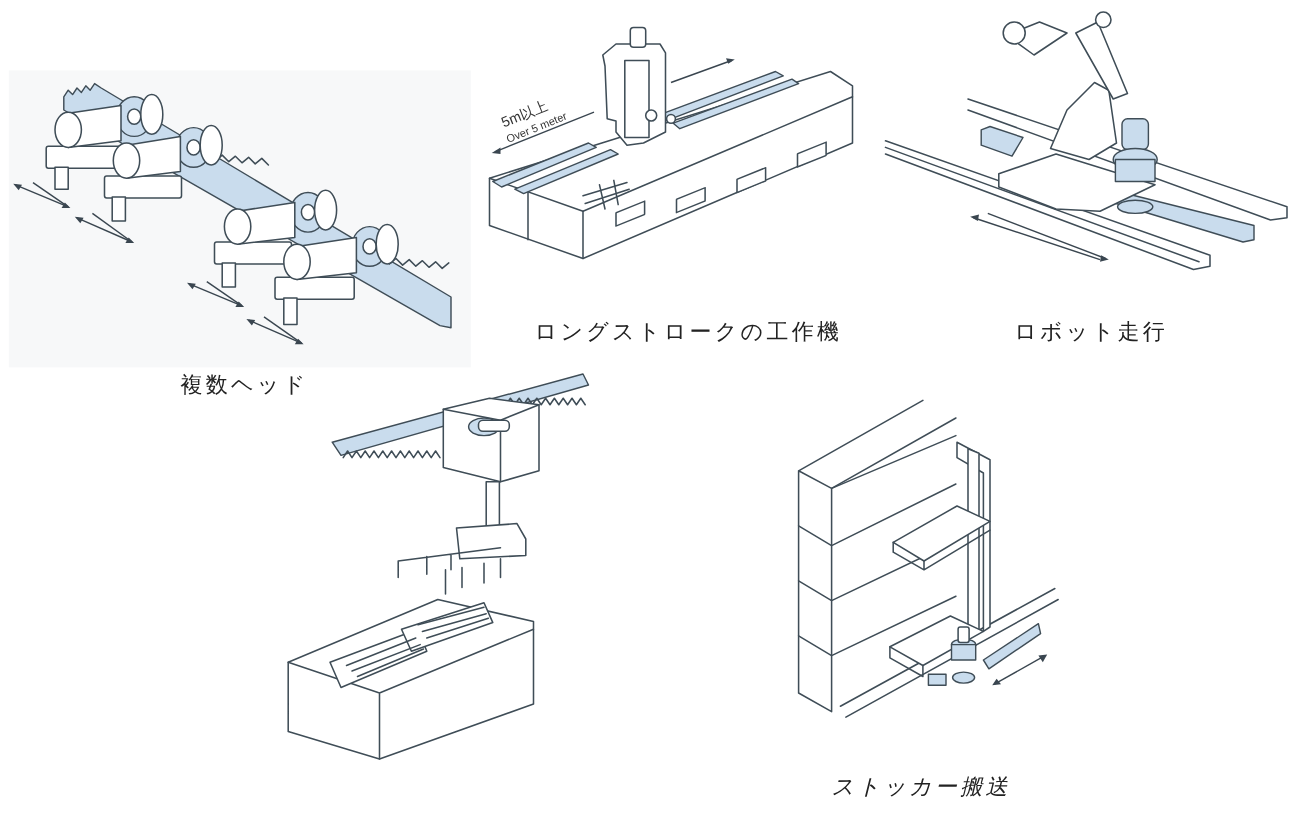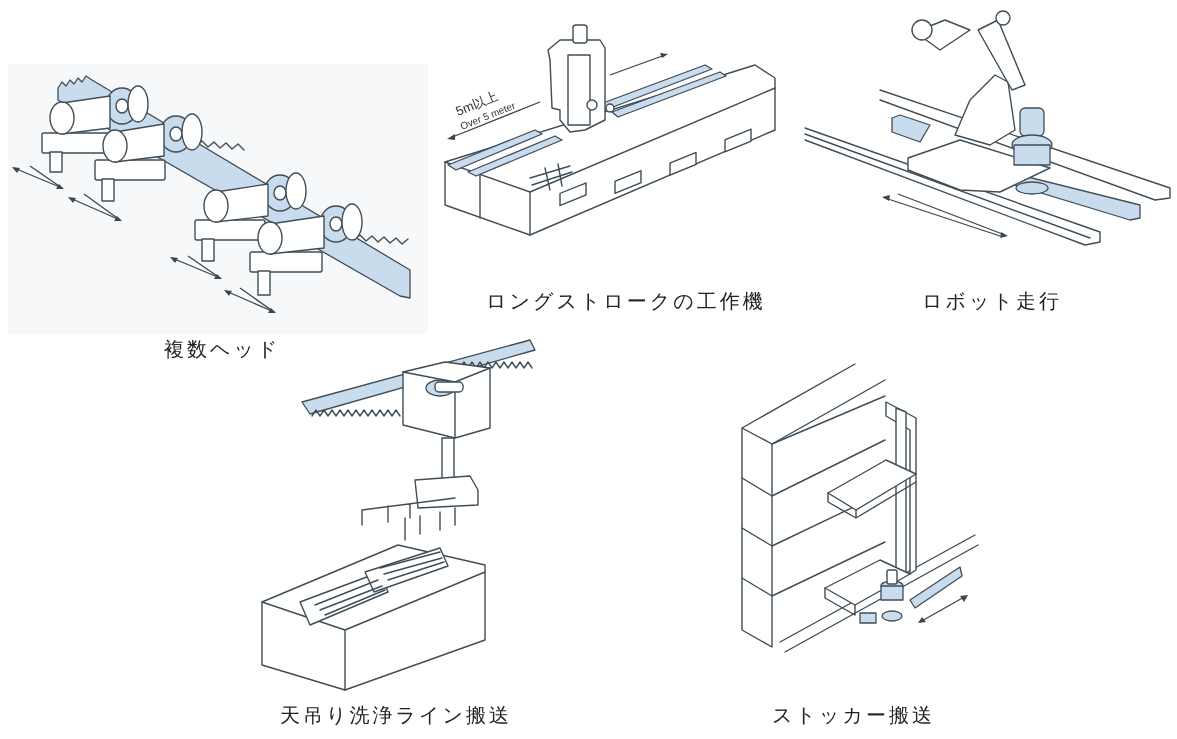--- a/index.html
+++ b/index.html
@@ -170,24 +170,23 @@
 
     <path class="ln" d="M165 140 L220 136 L228 150 L228 165 L168 168 Z"></path>
     <path class="ln-n" d="M112 170 L112 185 M112 170 L205 158 M138 166 L138 182 M160 164 L160 178 M155 178 L155 200 M170 176 L170 194 M190 172 L190 190 M205 168 L205 185"></path>
 
     <path class="ln" d="M12 262 L148 205 L235 225 L235 300 L95 350 L12 325 Z"></path>
     <path class="ln-n" d="M12 262 L95 290 L235 232 M95 290 L95 350"></path>
     <path class="ln" d="M50 262 L130 232 L138 252 L60 285 Z"></path>
     <path class="ln" d="M115 232 L190 208 L198 226 L124 252 Z"></path>
     <path class="ln-n" d="M65 265 L128 240 M70 270 L132 246 M75 275 L135 250 M130 228 L190 212 M134 234 L192 218 M138 240 L194 222"></path>
   </svg>
-  <div class="caption" style="left:30px;top:362px;">天吊り洗浄ライン搬送</div>
-</div>
-
-<div class="panel" style="left:720px;top:360px;width:300px;height:379px;">
+</div>
+
+<div class="panel" style="left:704px;top:360px;width:300px;height:379px;font-style:italic;">
   <svg width="300" height="379">
 
     <path class="ln-n" d="M22 68 L135 4 M52 84 L165 20 M22 68 L52 84 L52 287 L22 270 Z"></path>
     <path class="ln-n" d="M52 84 L165 36"></path>
     <path class="ln-n" d="M22 118 L52 136 L165 80 M22 168 L52 186 L165 132 M22 218 L52 236 L165 182"></path>
     <path class="ln-n" d="M60 282 L255 175 M65 292 L258 185"></path>
 
     <path class="ln" d="M166 42 L196 58 L196 210 L190 214 L190 70 L166 56 Z"></path>
     <path class="ln" d="M176 48 L186 52 L186 215 L176 210 Z"></path>
 

